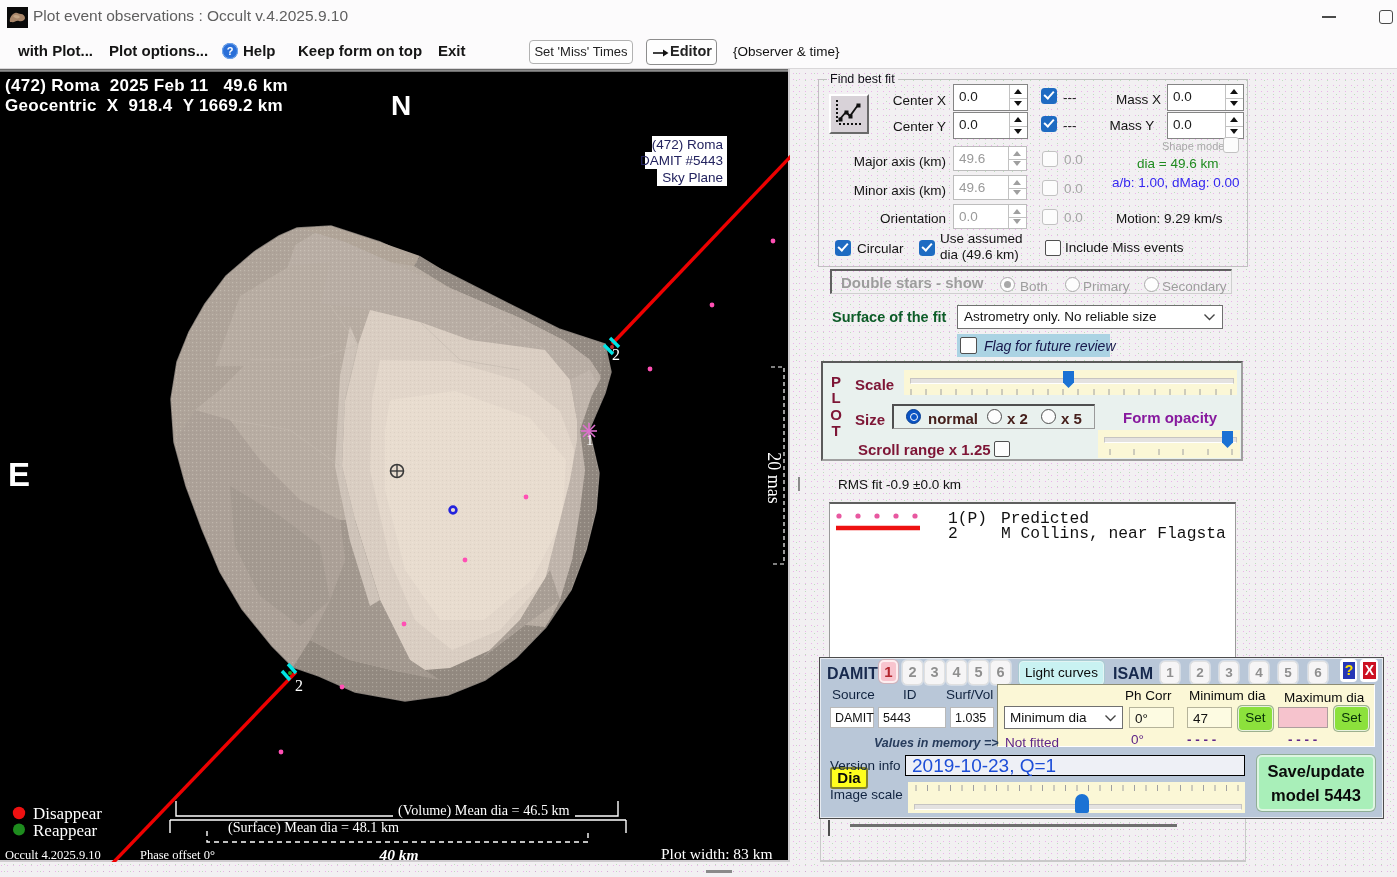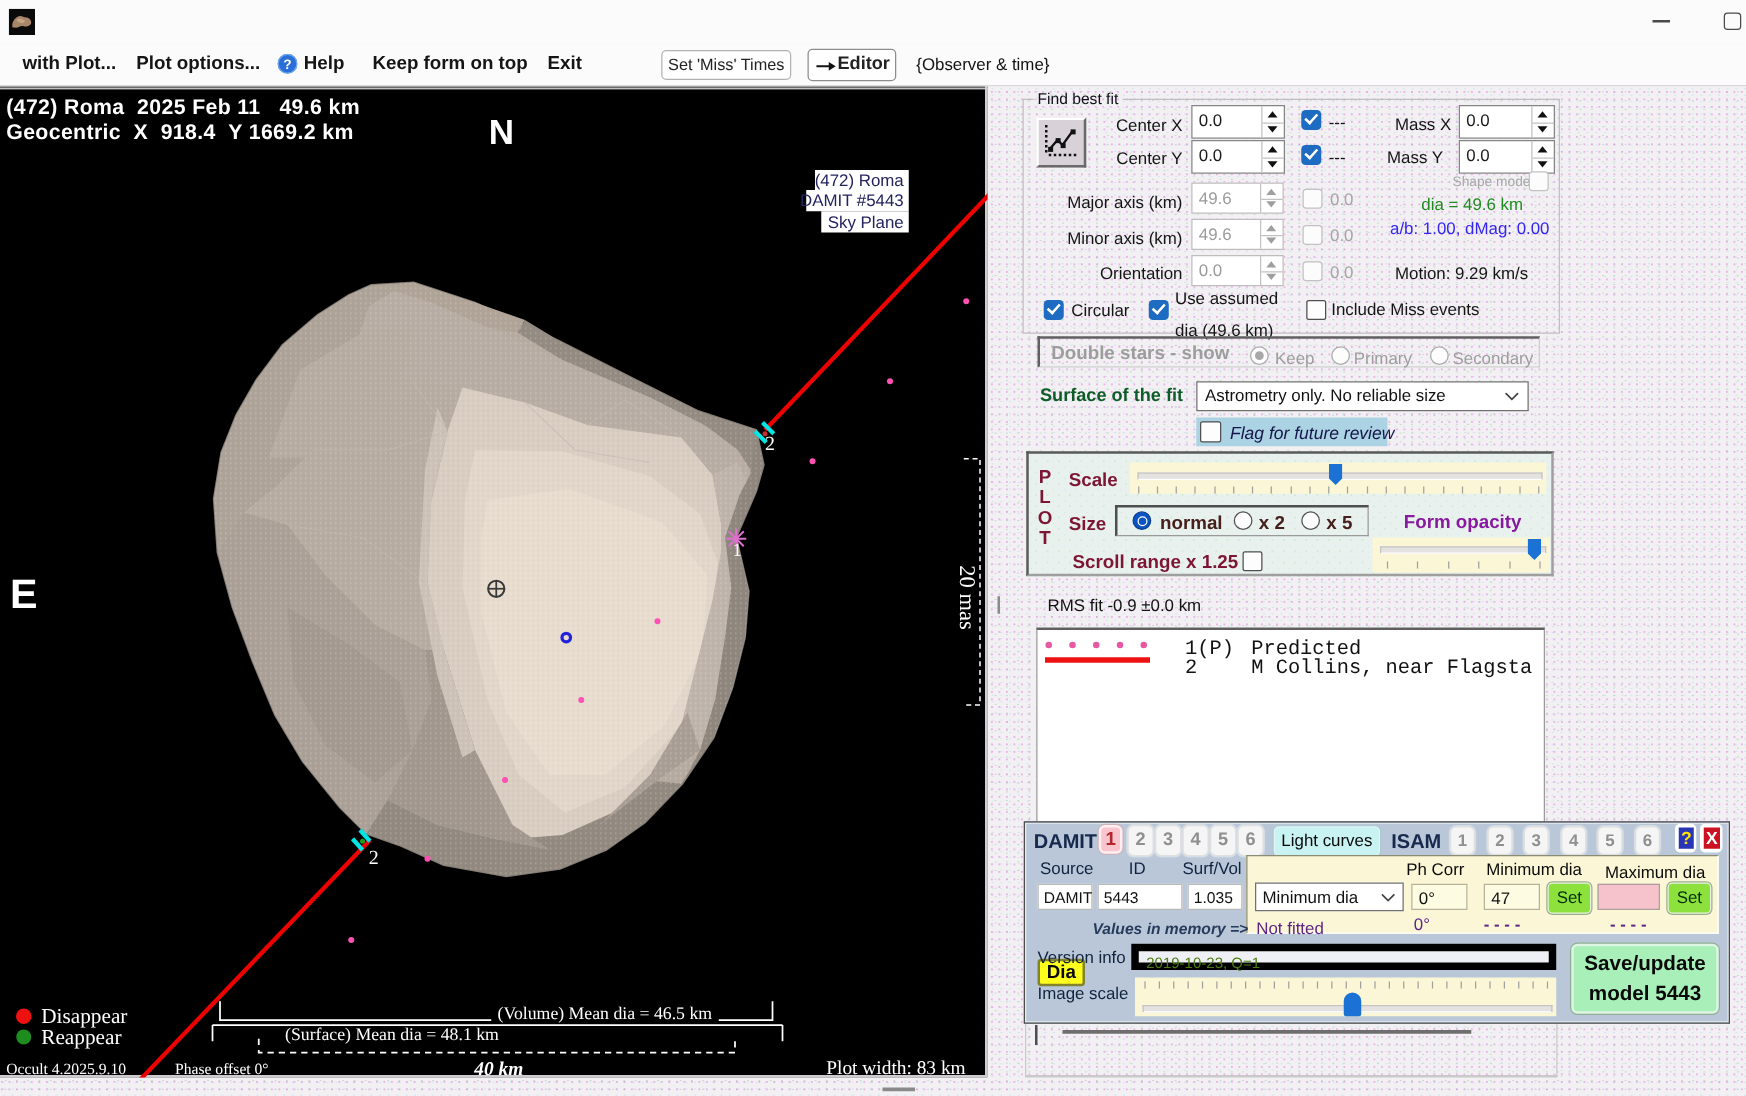--- a/index.html
+++ b/index.html
@@ -53,20 +53,21 @@
 .purp{color:#5e2488;font-size:13.5px;}
 </style></head>
 <body>
 
 <div class="abs" id="titlebar">
  <svg class="abs" style="left:7px;top:7px" width="21" height="21">
       <rect x="0" y="0" width="21" height="21" fill="#0a0a0a"></rect>
       <path d="M3 15 C2 11 5 7 8 6 C10 5 12 7 14 7 C16 7 18 9 18 11 C18 13 15 15 12 14 C9 13 7 16 5 15 Z" fill="#a8866a"></path>
       <path d="M6 9 C8 7 12 8 13 10 C12 12 8 12 6 9 Z" fill="#c4a585"></path>
     </svg>
+ <div class="abs tt" style="left:33px;top:7px;font-size:15.5px;color:#5f5f5f;">Plot event observations : Occult v.4.2025.9.10</div>
  <div class="abs" style="left:1322px;top:16px;width:14px;height:2px;background:#4a4a4a;"></div>
  <div class="abs" style="left:1379px;top:10px;width:12px;height:12px;border:1.5px solid #4a4a4a;border-radius:3px;"></div>
 </div>
 
 <div class="abs" id="menubar">
  <div class="abs mitem" style="left:18px;">with Plot...</div>
  <div class="abs mitem" style="left:109px;">Plot options...</div>
  <svg class="abs" style="left:222px;top:8px;" width="16" height="16">
       <circle cx="8" cy="8" r="8" fill="#2a6fd8"></circle>
       <circle cx="8" cy="8" r="7.5" fill="none" stroke="#74a8ea" stroke-width="1"></circle>
@@ -316,28 +317,28 @@
     </span>
   </div>
 <div class="abs cbd" style="left:1042px;top:209px;"></div>
 <div class="abs tt" style="left:1064px;top:210px;font-size:13.5px;color:#a6a6a6;">0.0</div>
 <div class="abs lab tt" style="left:1116px;top:211px;">Motion: 9.29 km/s</div>
 
 <div class="abs cb" style="left:835px;top:240px;"></div>
 <div class="abs lab tt" style="left:857px;top:241px;">Circular</div>
 <div class="abs cb" style="left:919px;top:240px;"></div>
 <div class="abs lab tt" style="left:940px;top:231px;">Use assumed</div>
-<div class="abs lab tt" style="left:940px;top:257px;">dia (49.6 km)</div>
+<div class="abs lab tt" style="left:940px;top:247px;">dia (49.6 km)</div>
 <div class="abs cbe" style="left:1045px;top:240px;"></div>
 <div class="abs lab tt" style="left:1065px;top:240px;">Include Miss events</div>
 
 <div class="abs" style="left:830px;top:269px;width:402px;height:25px;border:1px solid #cfcfcf;border-top:2px solid #606060;border-left:2px solid #606060;box-sizing:border-box;"></div>
 <div class="abs tt" style="left:841px;top:274px;font-size:15px;font-weight:bold;color:#9d9d9d;">Double stars - show</div>
 <div class="abs radio dis dissel" style="left:1000px;top:277px;"></div>
-<div class="abs tt" style="left:1020px;top:279px;font-size:13.5px;color:#9d9d9d;">Keep</div>
+<div class="abs tt" style="left:1020px;top:279px;font-size:13.5px;color:#9d9d9d;">Both</div>
 <div class="abs radio dis" style="left:1065px;top:277px;"></div>
 <div class="abs tt" style="left:1083px;top:279px;font-size:13.5px;color:#9d9d9d;">Primary</div>
 <div class="abs radio dis" style="left:1144px;top:277px;"></div>
 <div class="abs tt" style="left:1162px;top:279px;font-size:13.5px;color:#9d9d9d;">Secondary</div>
 
 <div class="abs tt" style="left:832px;top:309px;font-size:14.5px;font-weight:bold;color:#0d5c28;">Surface of the fit</div>
 <div class="abs" style="left:957px;top:305px;width:266px;height:24px;background:#fff;border:1px solid #707070;box-sizing:border-box;">
  <span style="position:absolute;left:6px;top:3px;font-size:13.5px;color:#111;">Astrometry only. No reliable size</span>
  <svg style="position:absolute;right:7px;top:8px;" width="11" height="7">
       <polyline points="0.5,0.5 5.5,5.5 10.5,0.5" fill="none" stroke="#444" stroke-width="1.4"></polyline>
@@ -475,21 +476,21 @@
  <div class="abs setbtn" style="left:514px;top:48px;width:33px;height:23px;line-height:21px;">Set</div>
 
  <div class="abs" style="left:10px;top:75px;width:38px;height:22px;background:#ffff1e;border:2px solid #83832e;border-radius:3px;box-sizing:border-box;font-size:15px;font-weight:bold;color:#0a0a0a;text-align:center;line-height:18px;margin-top:34px;">Dia</div>
  <div class="abs tt" style="left:54px;top:78px;font-size:12.5px;font-style:italic;font-weight:bold;color:#273c5c;">Values in memory =&gt;</div>
  <div class="abs purp tt" style="left:185px;top:77px;">Not fitted</div>
  <div class="abs purp tt" style="left:311px;top:74px;">0°</div>
  <div class="abs purp tt" style="left:367px;top:74px;font-weight:bold;">- - - -</div>
  <div class="abs purp tt" style="left:468px;top:74px;font-weight:bold;">- - - -</div>
 
  <div class="abs dlab tt" style="left:10px;top:100px;">Version info</div>
- <div class="abs" style="left:85px;top:97px;width:340px;height:21px;background:#eef0f6;border:6px solid #000000;box-sizing:border-box;font-size:12px;color:#4d7c0f;padding-left:6px;line-height:19px;">2019-10-23, Q=1</div>
+ <div class="abs" style="left:85px;top:97px;width:340px;height:21px;background:#eef0f6;border:1px solid #000000;box-sizing:border-box;font-size:19px;color:#1d4ed8;padding-left:6px;line-height:19px;">2019-10-23, Q=1</div>
  <div class="abs" style="left:437px;top:97px;width:118px;height:56px;background:#a9efb9;border:2px solid #def5e2;border-radius:5px;box-sizing:border-box;box-shadow:0 0 0 1px #8fae96;text-align:center;font-size:16.5px;font-weight:bold;color:#0a0a0a;line-height:24px;padding-top:2px;">Save/update<br>model 5443</div>
  <div class="abs dlab tt" style="left:10px;top:129px;">Image scale</div>
  <div class="abs slyd" style="left:88px;top:124px;width:337px;height:31px;"></div>
  <svg class="abs" style="left:95px;top:127px;" width="324" height="6">
   <g stroke="#a0a0a0" stroke-width="1">
    <line x1="1" y1="0" x2="1" y2="6"></line>
         <line x1="12.5" y1="0" x2="12.5" y2="6"></line>
         <line x1="24" y1="0" x2="24" y2="6"></line>
         <line x1="35.5" y1="0" x2="35.5" y2="6"></line>
         <line x1="47" y1="0" x2="47" y2="6"></line>

